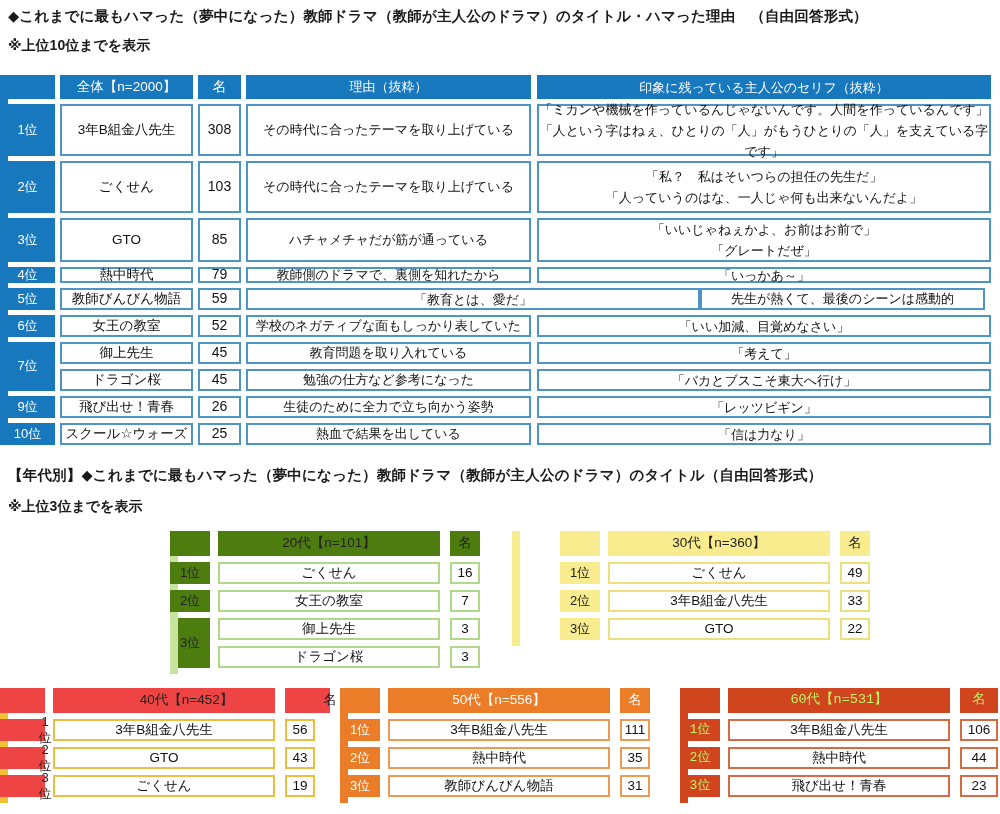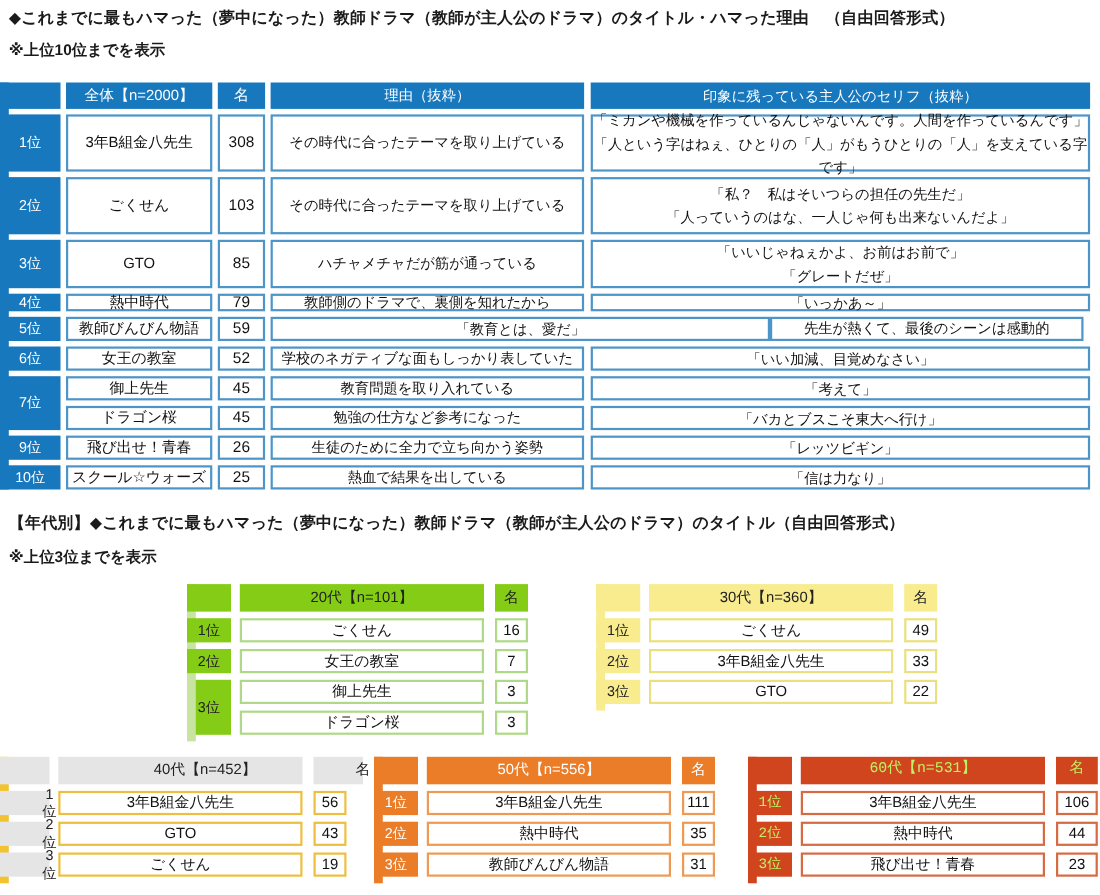--- a/index.html
+++ b/index.html
@@ -39,31 +39,31 @@
   .tsm .hrow{height:25px;}
   .tsm .drow{height:22px;}
   .tsm .rank{width:40px;margin-right:8px;}
   .tsm .title{width:222px;margin-right:10px;font-size:13.5px;}
   .tsm .count{width:30px;font-size:13.5px;}
   .tsm .rowgroup .rank{align-self:stretch;}
   .tsm .grp .trow:last-child{margin-bottom:0;}
 
   .t20{left:170px;top:531px;}
   .t20 .vbar{background:#C7E5A0;}
-  .t20 .fill{background:#84cc16;color:#222;}
+  .t20 .fill{background:#4d7c0f;color:#222;}
   .t20 .data-cell{border-color:#AFD988;color:#111;}
 
-  .t30{left:542px;top:531px;}
+  .t30{left:512px;top:531px;padding-left:48px;}
   .t30 .vbar{background:#F8EC8F;}
   .t30 .fill{background:#F8EC8F;color:#222;}
   .t30 .data-cell{border-color:#EAE07E;color:#111;}
 
   .t40{left:0;top:688px;}
   .t40 .vbar{background:#F3C230;}
-  .t40 .fill{background:#e5e5e5;color:#222;padding-left:45px;}
+  .t40 .fill{background:#ef4444;color:#222;padding-left:45px;}
   .t40 .data-cell{border-color:#EDBE3F;color:#111;}
 
   .t50{left:340px;top:688px;}
   .t50 .vbar{background:#EB7D28;}
   .t50 .fill{background:#EB7D28;color:#fff;}
   .t50 .data-cell{border-color:#EE9A55;color:#111;}
 
   .t60{left:680px;top:688px;}
   .t60 .vbar{background:#D0451E;}
   .t60 .fill{background:#D0451E;color:#bef264;font-family:Liberation Mono, monospace;}

